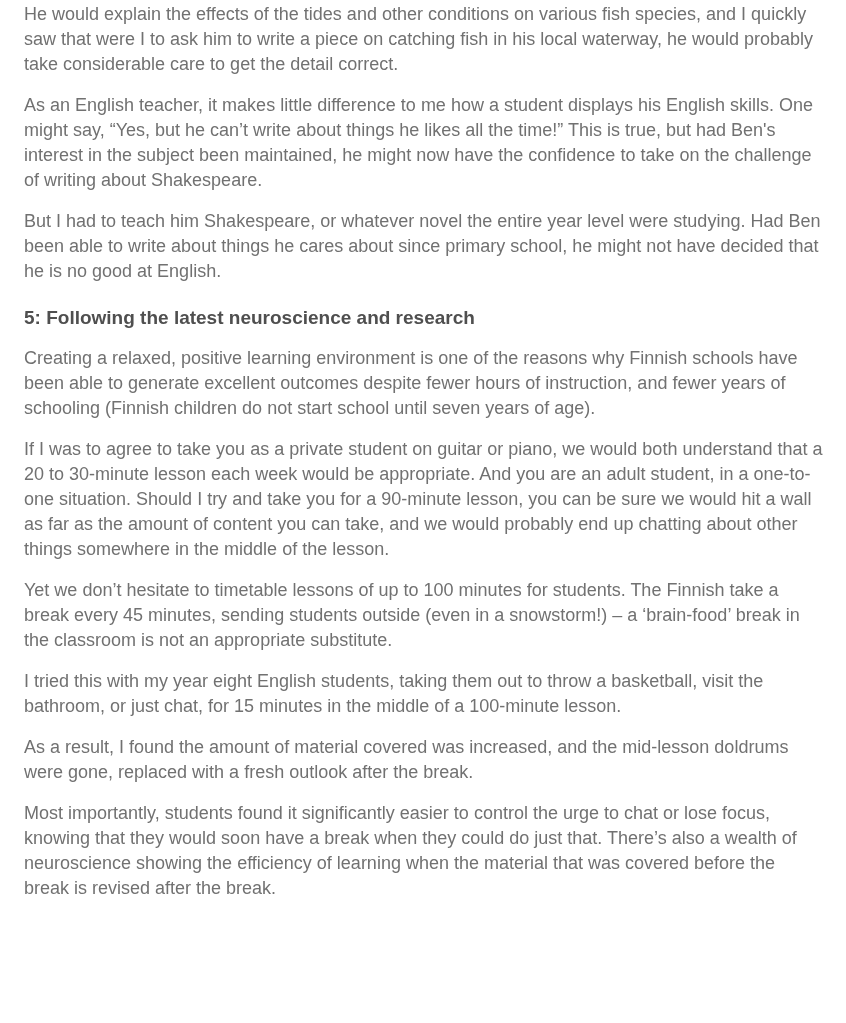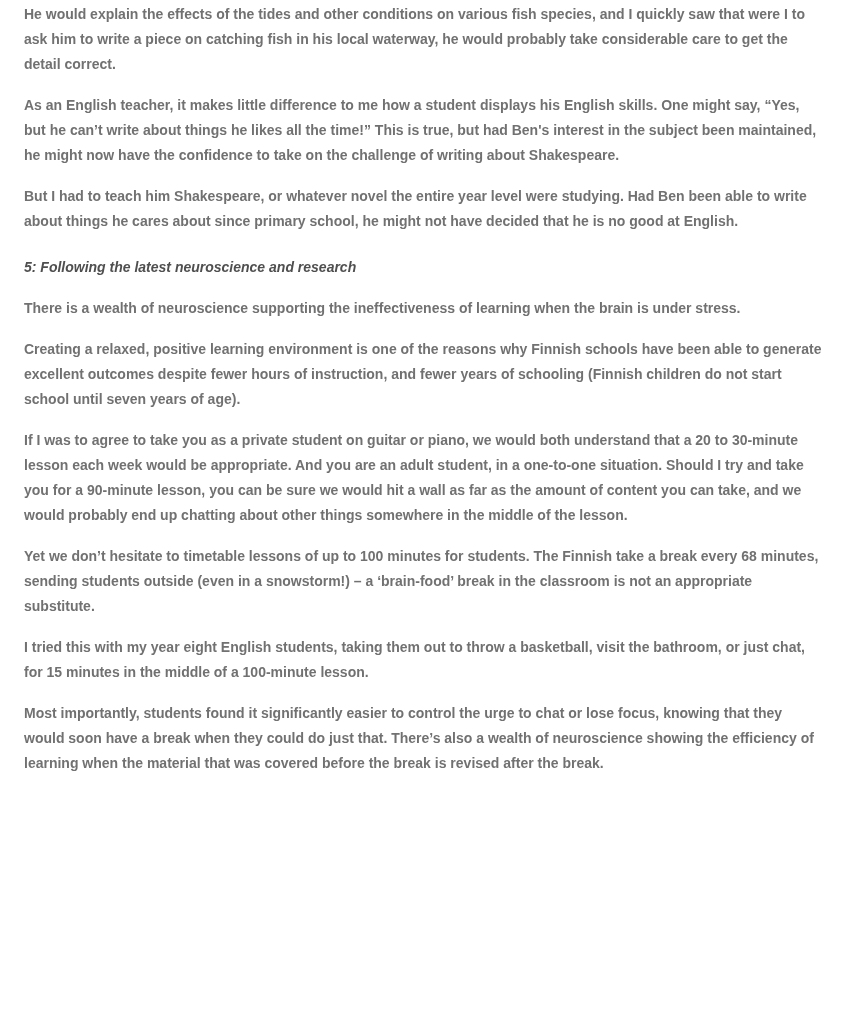--- a/index.html
+++ b/index.html
@@ -13,46 +13,45 @@
     box-sizing: border-box;
     font-family: "Liberation Sans", "DejaVu Sans", sans-serif;
   }
   .article-body {
     box-sizing: border-box;
     width: 846px;
     padding: 2px 23px 10px 24px;
   }
   .article-body p {
     margin: 0 0 16px 0;
-    font-size: 14px;
+    font-size: 18px;
     line-height: 25px;
     color: #717171;
-    font-weight: 700;
+    font-weight: 400;
     text-align: left;
   }
   .article-body h4 {
     margin: 21px 0 16px 0;
-    font-size: 14px;
+    font-size: 19px;
     line-height: 25px;
     color: #4f4f4f;
     font-weight: 700;
     text-align: left;
-    font-style: italic;
   }
   .article-body p:last-child {
     margin-bottom: 4px;
   }
 </style>
 </head>
 <body>
 
 <article class="article-body">
   <p>He would explain the effects of the tides and other conditions on various fish species, and I quickly saw that were I to ask him to write a piece on catching fish in his local waterway, he would probably take considerable care to get the detail correct.</p>
   <p>As an English teacher, it makes little difference to me how a student displays his English skills. One might say, “Yes, but he can’t write about things he likes all the time!” This is true, but had Ben's interest in the subject been maintained, he might now have the confidence to take on the challenge of writing about Shakespeare.</p>
   <p>But I had to teach him Shakespeare, or whatever novel the entire year level were studying. Had Ben been able to write about things he cares about since primary school, he might not have decided that he is no good at English.</p>
   <h4>5: Following the latest neuroscience and research</h4>
-  <p>There is a wealth of neuroscience supporting the ineffectiveness of learning when the brain is under stress.</p>
   <p>Creating a relaxed, positive learning environment is one of the reasons why Finnish schools have been able to generate excellent outcomes despite fewer hours of instruction, and fewer years of schooling (Finnish children do not start school until seven years of age).</p>
   <p>If I was to agree to take you as a private student on guitar or piano, we would both understand that a 20 to 30-minute lesson each week would be appropriate. And you are an adult student, in a one-to-one situation. Should I try and take you for a 90-minute lesson, you can be sure we would hit a wall as far as the amount of content you can take, and we would probably end up chatting about other things somewhere in the middle of the lesson.</p>
-  <p>Yet we don’t hesitate to timetable lessons of up to 100 minutes for students. The Finnish take a break every 68 minutes, sending students outside (even in a snowstorm!) – a ‘brain-food’ break in the classroom is not an appropriate substitute.</p>
+  <p>Yet we don’t hesitate to timetable lessons of up to 100 minutes for students. The Finnish take a break every 45 minutes, sending students outside (even in a snowstorm!) – a ‘brain-food’ break in the classroom is not an appropriate substitute.</p>
   <p>I tried this with my year eight English students, taking them out to throw a basketball, visit the bathroom, or just chat, for 15 minutes in the middle of a 100-minute lesson.</p>
+  <p>As a result, I found the amount of material covered was increased, and the mid-lesson doldrums were gone, replaced with a fresh outlook after the break.</p>
   <p>Most importantly, students found it significantly easier to control the urge to chat or lose focus, knowing that they would soon have a break when they could do just that. There’s also a wealth of neuroscience showing the efficiency of learning when the material that was covered before the break is revised after the break.</p>
 </article>
 
 </body></html>

